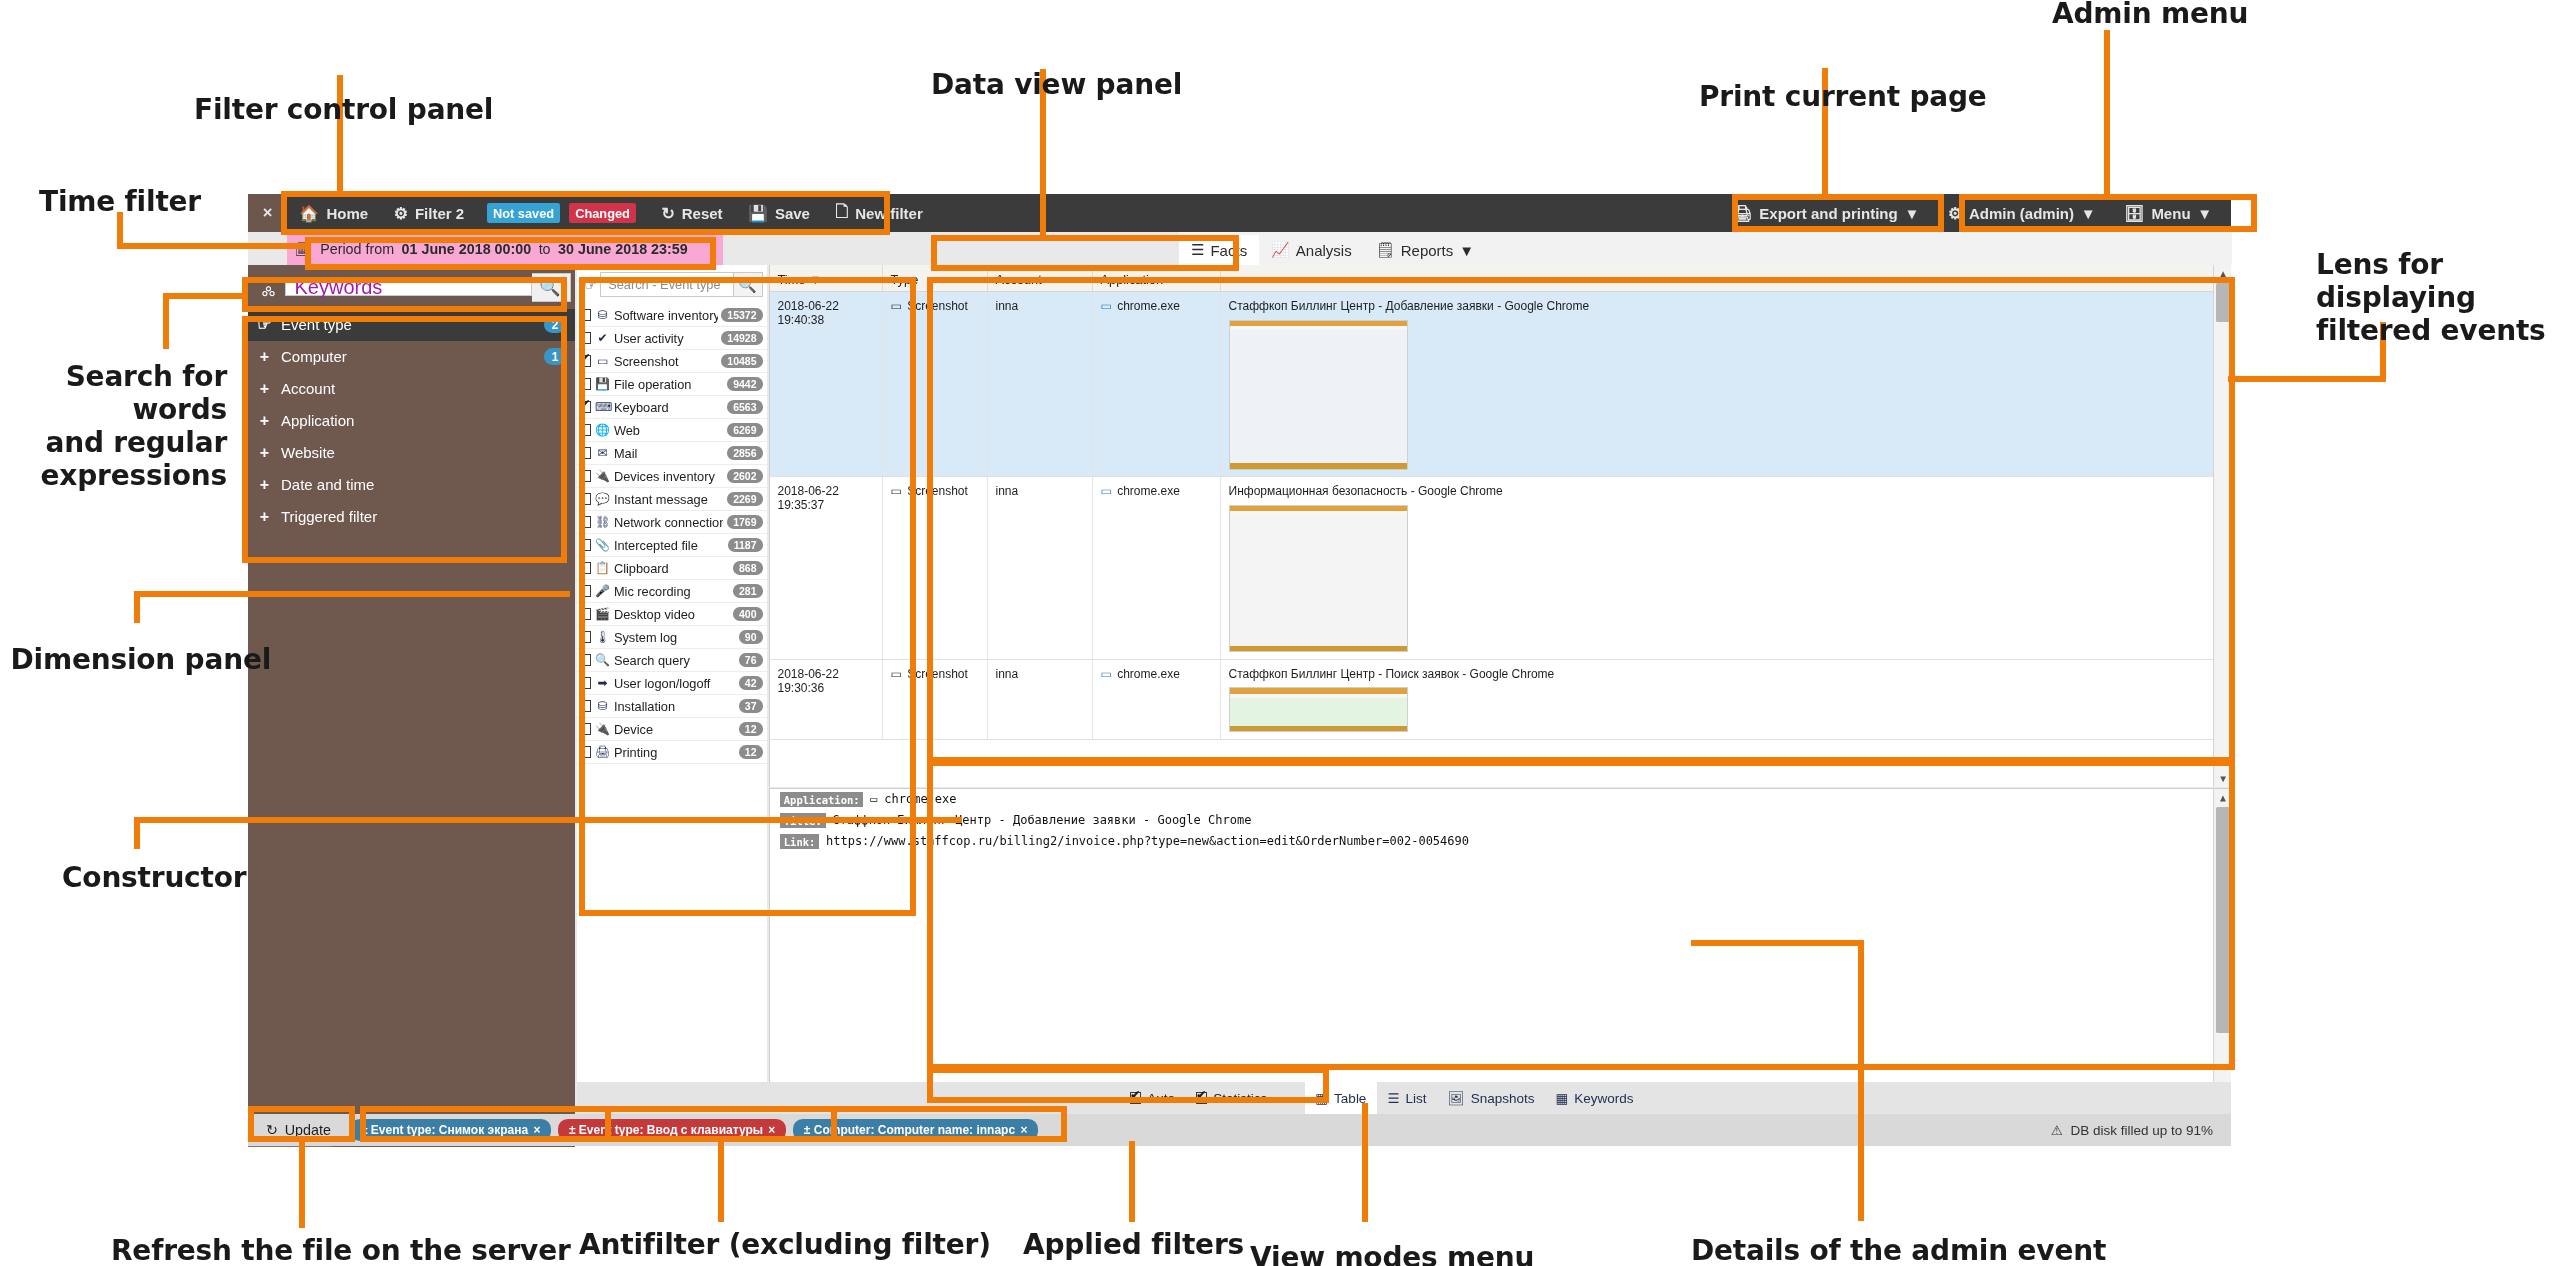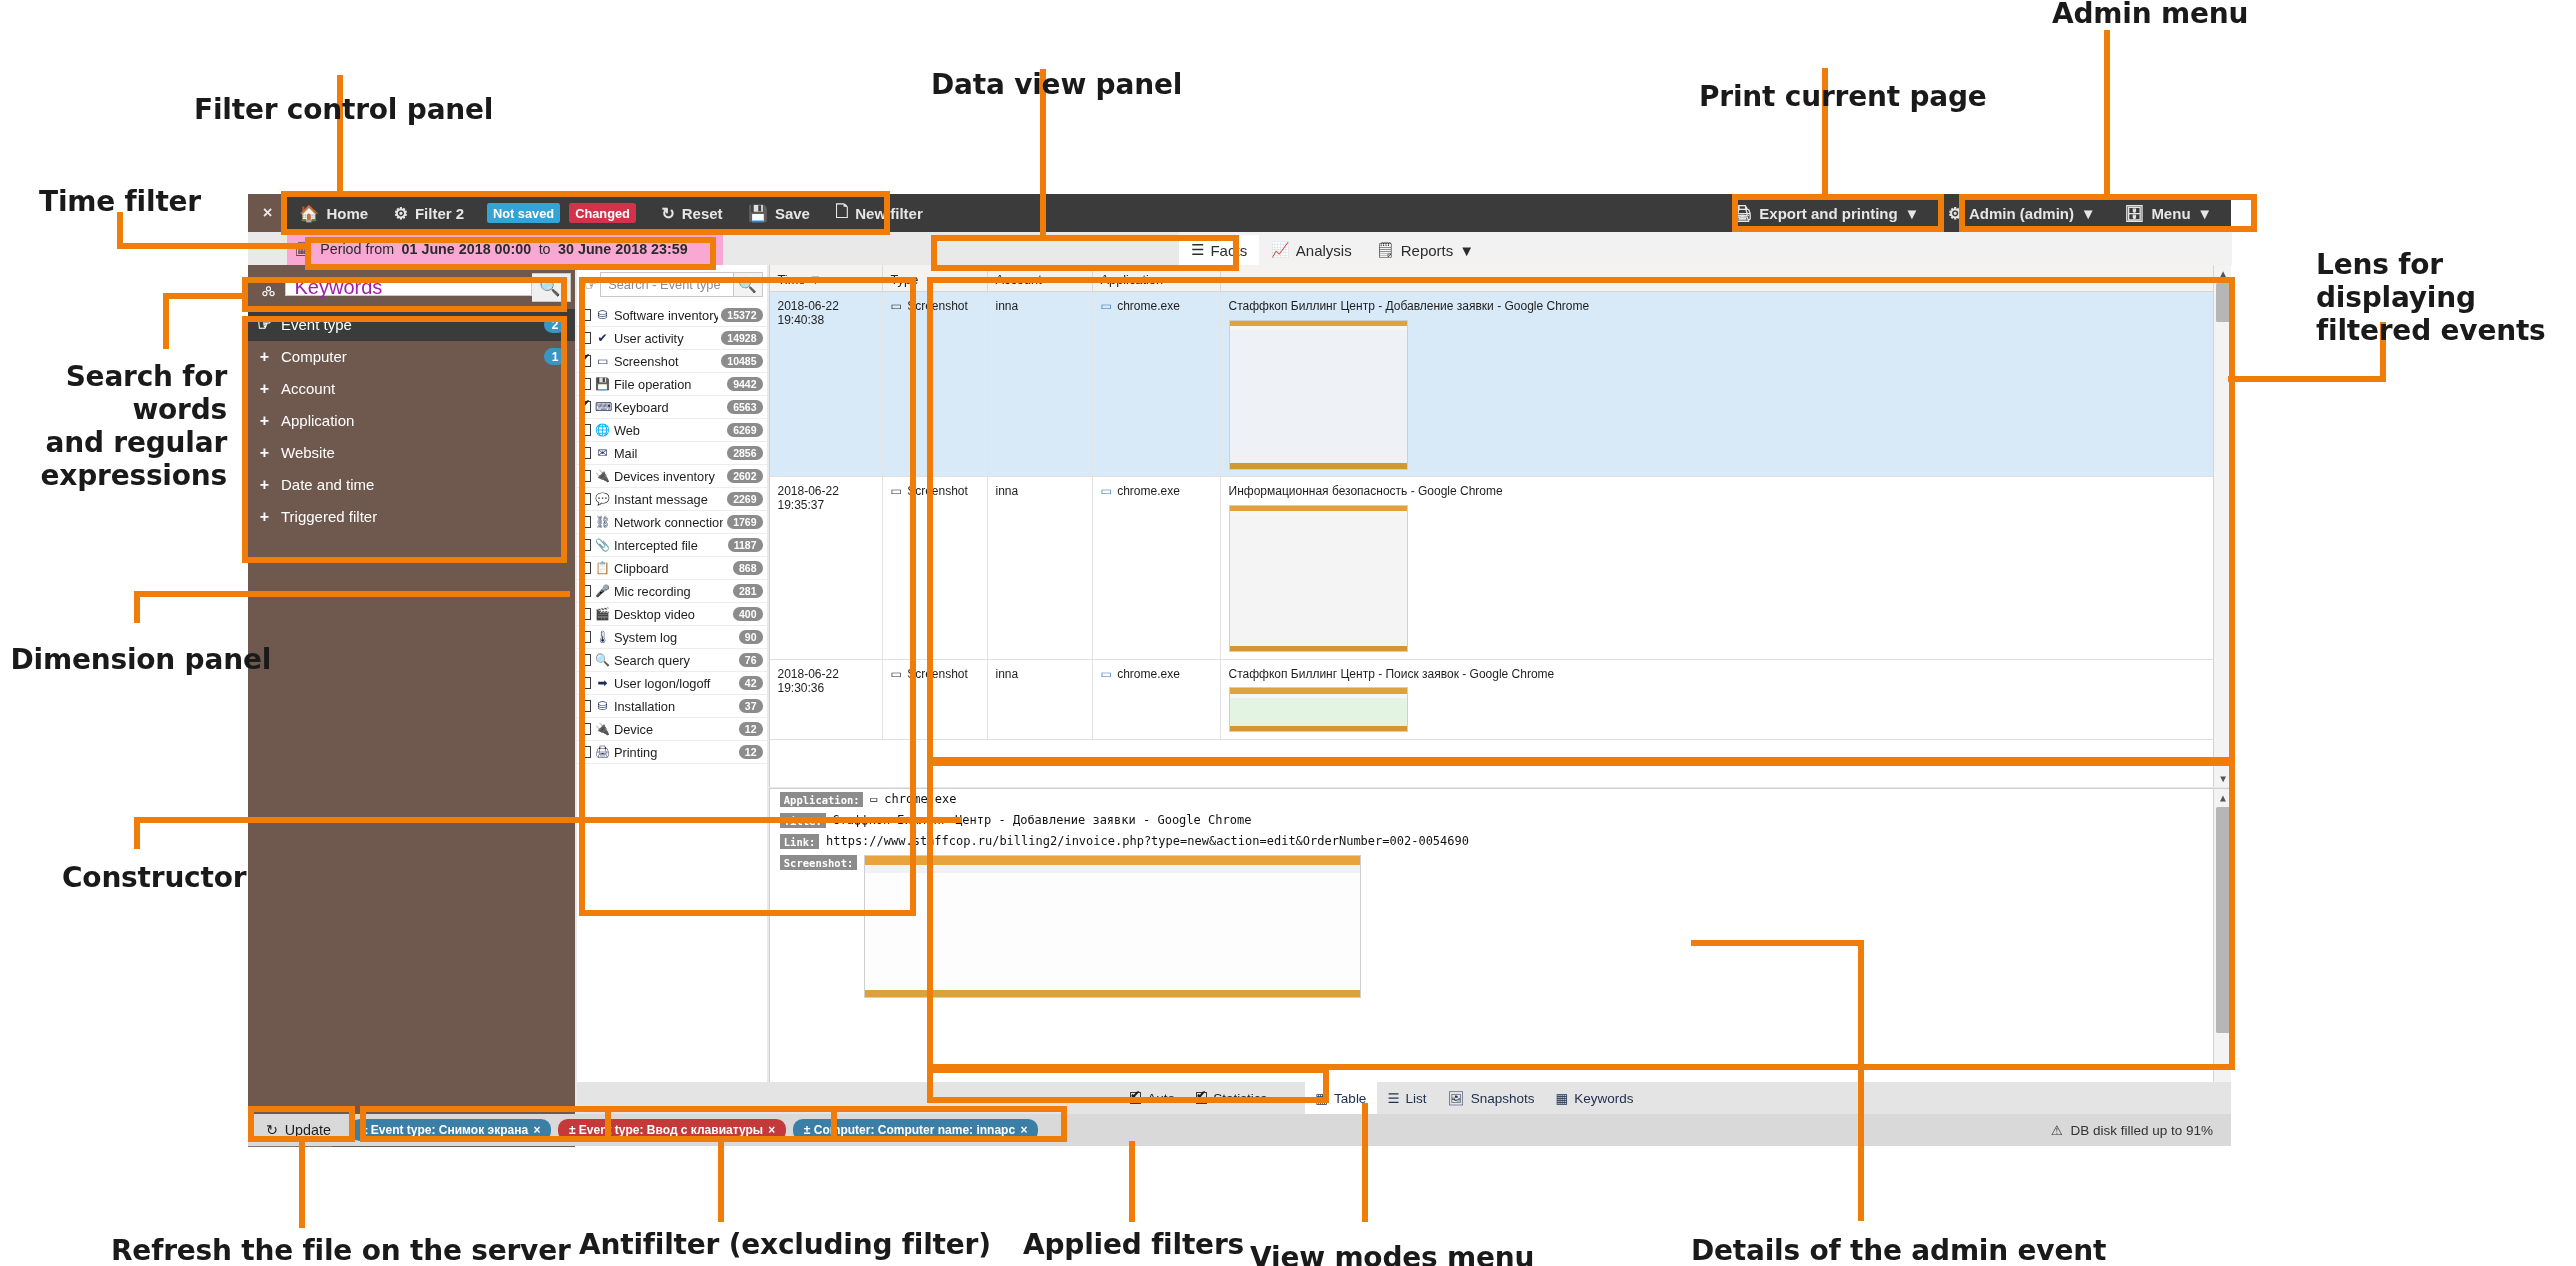--- a/index.html
+++ b/index.html
@@ -463,29 +463,20 @@
         <span>chrome.exe</span>
       </div>
       <div class="dline">
         <span class="dkey">Title:</span>
         <span>Стаффкоп Биллинг Центр - Добавление заявки - Google Chrome</span>
       </div>
       <div class="dline">
         <span class="dkey">Link:</span>
         <span>https://www.staffcop.ru/billing2/invoice.php?type=new&amp;action=edit&amp;OrderNumber=002-0054690</span>
       </div>
-      <div class="dline">
-        <span class="dkey">Screenshot:</span>
-        <span class="thumb" style="width:497px;height:143px;margin-top:0;display:inline-block;">
-          <span class="bar" style="top:0;height:9px;background:#e8a33d;"></span>
-          <span class="bar" style="top:9px;height:7.5px;background:#f2f2f2;"></span>
-          <span class="bar" style="top:16.6px;bottom:7.5px;background:#fdfdfd;"></span>
-          <span class="bar" style="bottom:0;height:7.5px;background:#d8a33d;"></span>
-        </span>
-      </div>
       <div class="sbar">
         <div class="sb-arrow">▲</div>
         <div class="sb-thumb" style="top:18px;height:226px;"></div>
         <div class="sb-arrow" style="position:absolute;bottom:0;">▼</div>
       </div>
     </div>
 
     <div class="viewbar">
       <div style="flex:1"></div>
       <div class="chk">

